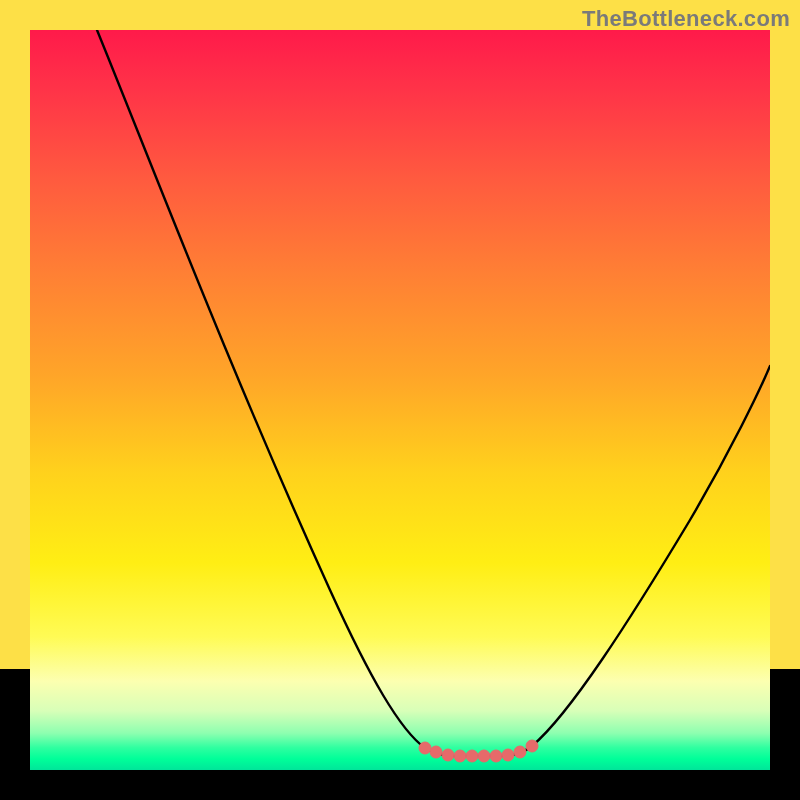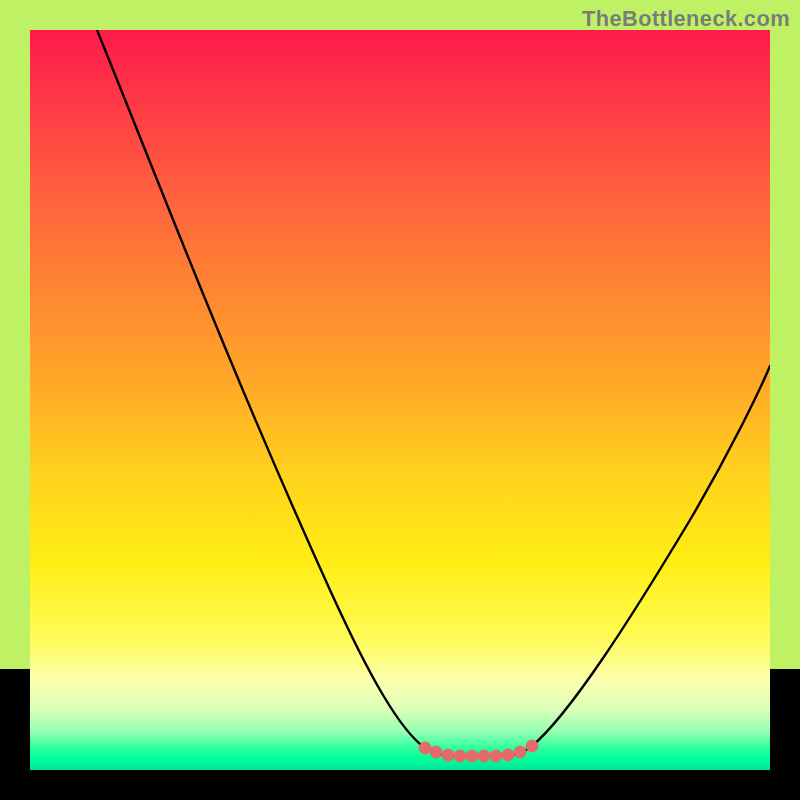--- a/index.html
+++ b/index.html
@@ -7,21 +7,21 @@
     padding: 0;
     width: 800px;
     height: 800px;
     overflow: hidden;
     background: #000;
   }
   .frame {
     position: relative;
     width: 800px;
     height: 669px;
-    background: #bef264;
+    background: #fde047;
     text-decoration: underline;
   }
   .plot-area {
     position: absolute;
     left: 30px;
     top: 30px;
     width: 740px;
     height: 740px;
     overflow: hidden;
   }

